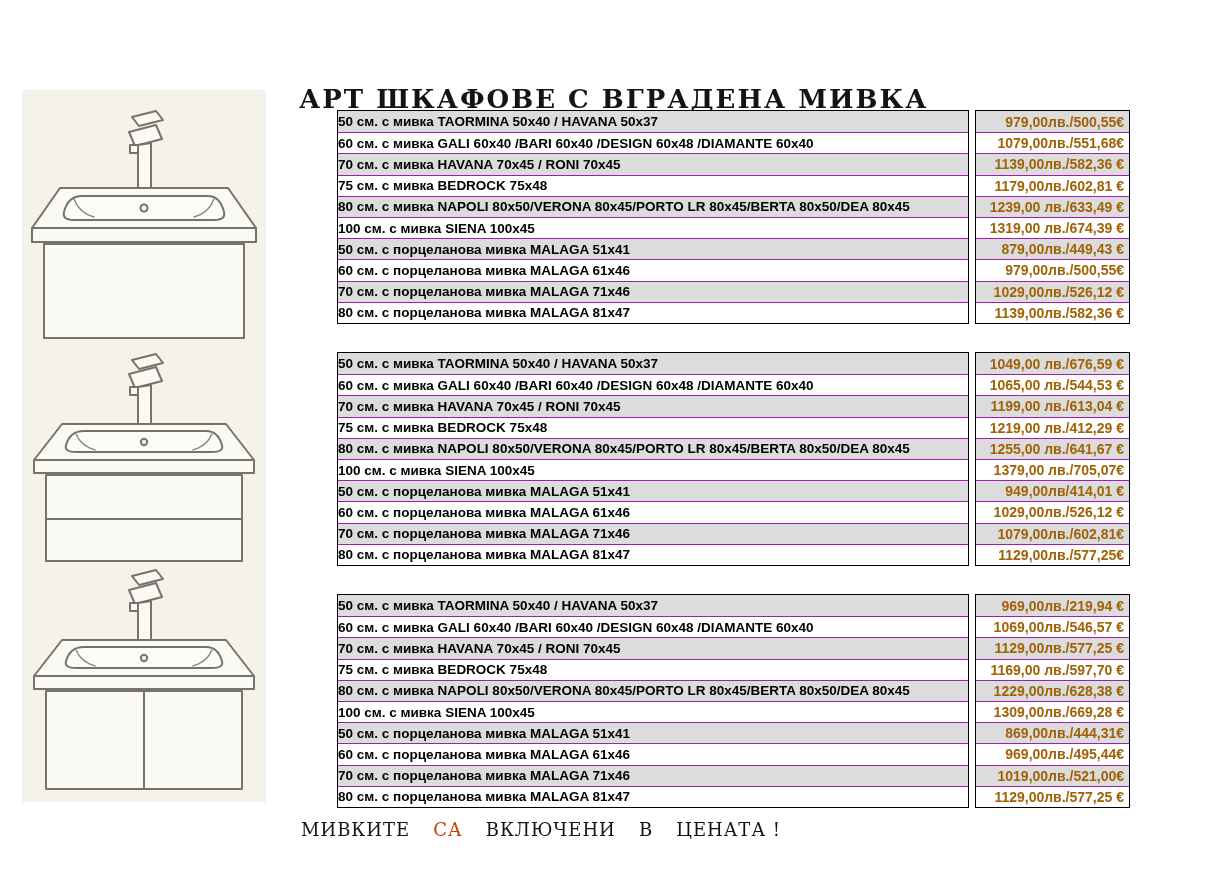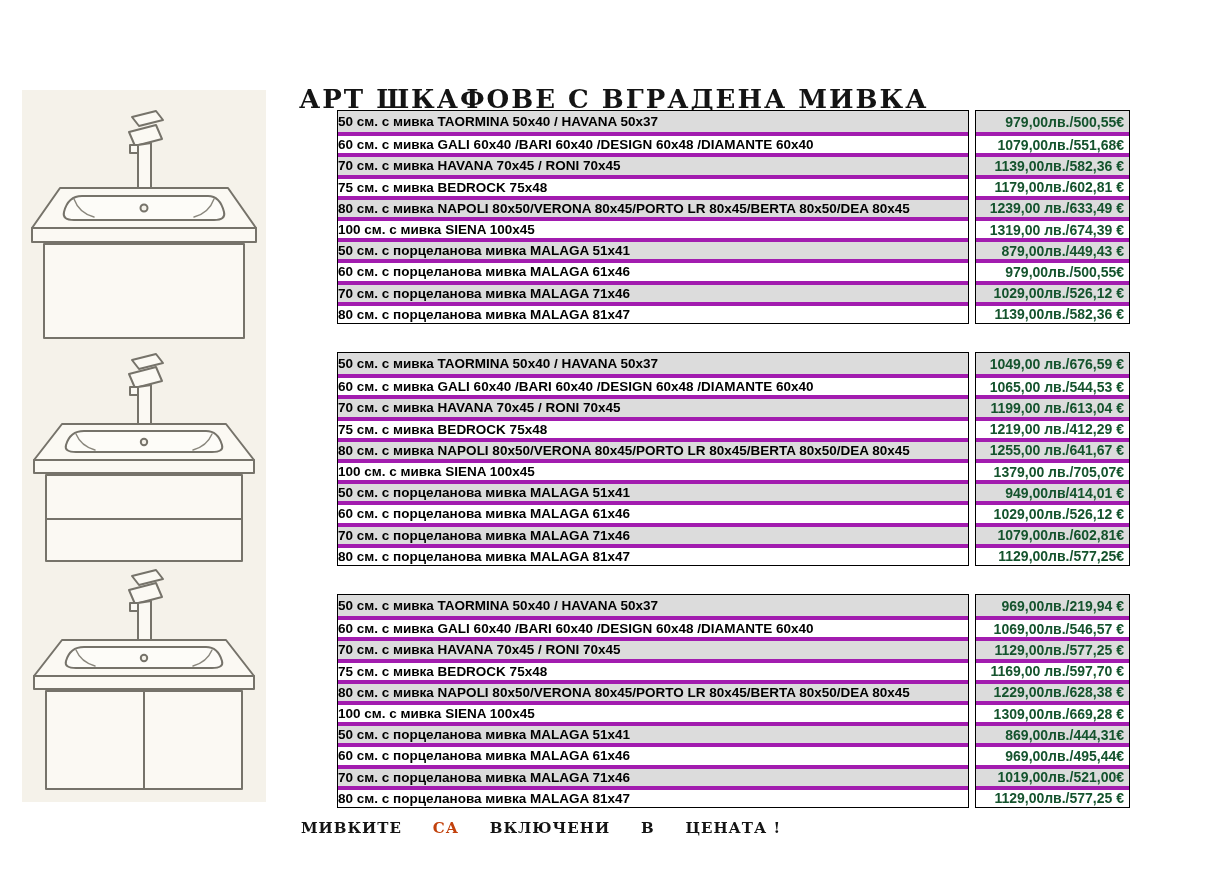--- a/index.html
+++ b/index.html
@@ -27,39 +27,39 @@
 
   
   .ptable{position:absolute;left:337px;width:791px;}
   #t1{top:110px;}
   #t2{top:352px;}
   #t3{top:594px;}
   .col{position:absolute;top:0;border:1px solid #000;background:#fff;}
   .desc-col{left:0;width:630px;}
   .price-col{left:638px;width:153px;}
   .cell{
-    height:21.2px;box-sizing:border-box;border-top:4px solid #a21caf;
+    height:21.2px;box-sizing:border-box;border-top:1px solid #a21caf;
     display:flex;align-items:center;white-space:nowrap;overflow:hidden;
   }
   .col .cell:first-child{border-top:none;}
   .cell.shaded{background:#dcdcdc;}
   .desc-cell{
     font-weight:bold;font-size:13.5px;color:#000;
   }
   .price-cell{
     justify-content:flex-end;padding-right:5px;
-    font-weight:bold;font-size:14px;color:#14532d;
+    font-weight:bold;font-size:14px;color:#a16207;
   }
 
   
   .footer{
     position:absolute;left:301px;top:819px;width:480px;
     display:flex;justify-content:space-between;
     font-family:"DejaVu Serif","Liberation Serif",serif;
-    font-weight:bold;font-size:15px;color:#141414;letter-spacing:1px;
+    font-weight:normal;font-size:18px;color:#141414;letter-spacing:1px;
   }
   .footer .red-word{color:#c2410c;}
 
   
   .art{stroke:#76736a;fill:#fbf9f3;stroke-width:2;stroke-linejoin:round;}
   .art-thin{stroke:#8a877d;fill:none;stroke-width:1.4;stroke-linecap:round;}
 </style>
 </head>
 <body>
 

